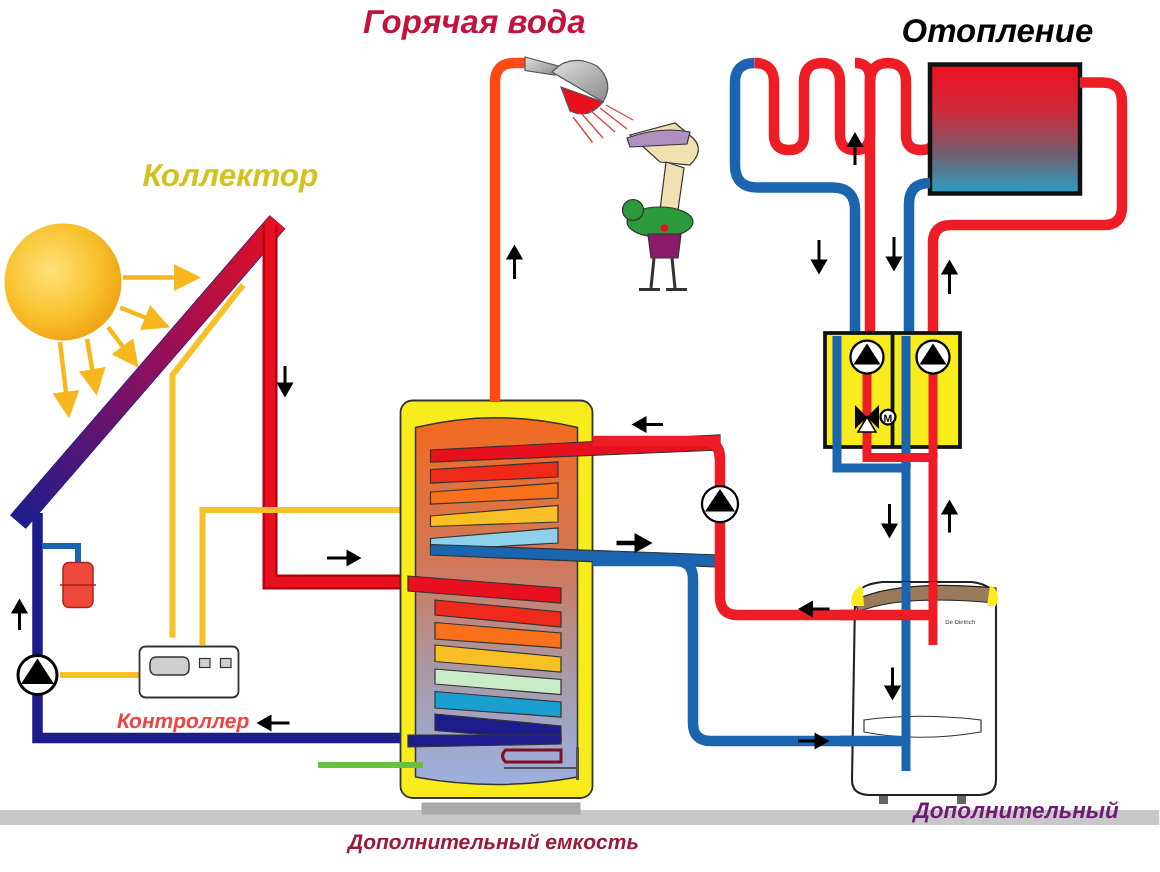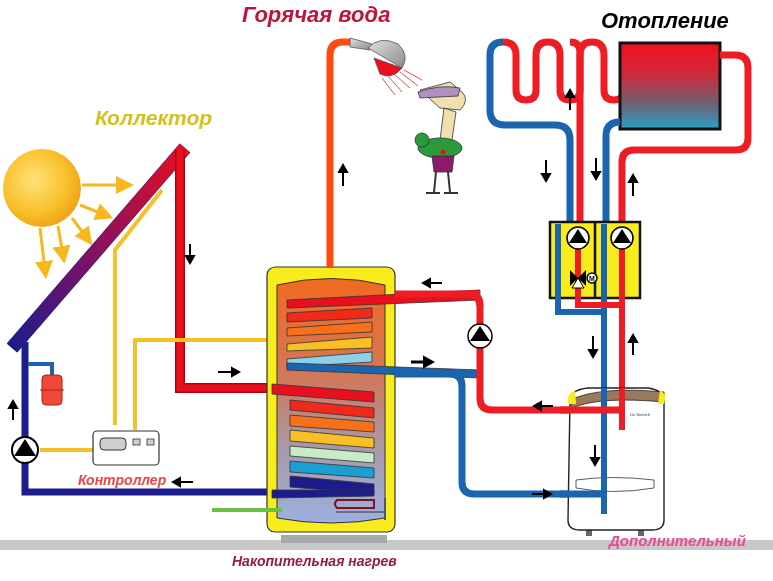--- a/index.html
+++ b/index.html
@@ -4,21 +4,21 @@
 <style>
   html, body { margin: 0; padding: 0; background: #ffffff; }
   body { width: 773px; height: 581px; position: relative; overflow: hidden; font-family: "Liberation Sans", sans-serif; }
   #stage { position: absolute; left: 0; top: 0; width: 710px; height: 581px; text-decoration: underline; }
   .lbl { position: absolute; font-family: "Liberation Sans", sans-serif; font-weight: bold; font-style: italic; white-space: nowrap; }
   .lbl-hotwater { left: 242px; top: 2px; font-size: 22px; color: #c0143c; }
   .lbl-heating { left: 601px; top: 8px; font-size: 22px; color: #000000; }
   .lbl-collector { left: 95px; top: 106px; font-size: 21px; color: #d4c21c; }
   .lbl-controller { left: 78px; top: 460px; font-size: 14px; color: #ef4444; margin-top: 12px; }
   .lbl-tank { left: 232px; top: 553px; font-size: 14px; color: #9a1c3a; }
-  .lbl-boiler { left: 609px; top: 531px; font-size: 15px; color: #ec4899; line-height: 19px; text-align: right; }
+  .lbl-boiler { left: 609px; top: 531px; font-size: 15px; color: #701a75; line-height: 19px; text-align: right; }
 </style>
 </head>
 <body>
 
 <div id="stage">
 <svg width="773" height="581" viewBox="0 0 773 581" xmlns="http://www.w3.org/2000/svg">
   <defs>
     <linearGradient id="gCollector" x1="0" y1="1" x2="1" y2="0">
       <stop offset="0" stop-color="#1c1c8c"></stop>
       <stop offset="0.5" stop-color="#8a1060"></stop>
@@ -280,17 +280,17 @@
           <line x1="595" y1="445" x2="595" y2="460"></line>
           <path d="M591,458 L595,465 L599,458 Z"></path>
         </g>
   </g>
 </svg>
 
 <div class="lbl lbl-hotwater">Горячая вода</div>
 <div class="lbl lbl-collector">Коллектор</div>
 <div class="lbl lbl-heating">Отопление</div>
 <div class="lbl lbl-controller">Контроллер</div>
-<div class="lbl lbl-tank">Накопительная нагрев</div>
+<div class="lbl lbl-tank">Дополнительный емкость</div>
 <div class="lbl lbl-boiler">
   <div>Дополнительный</div>
 </div>
 </div>
 
 </body></html>

